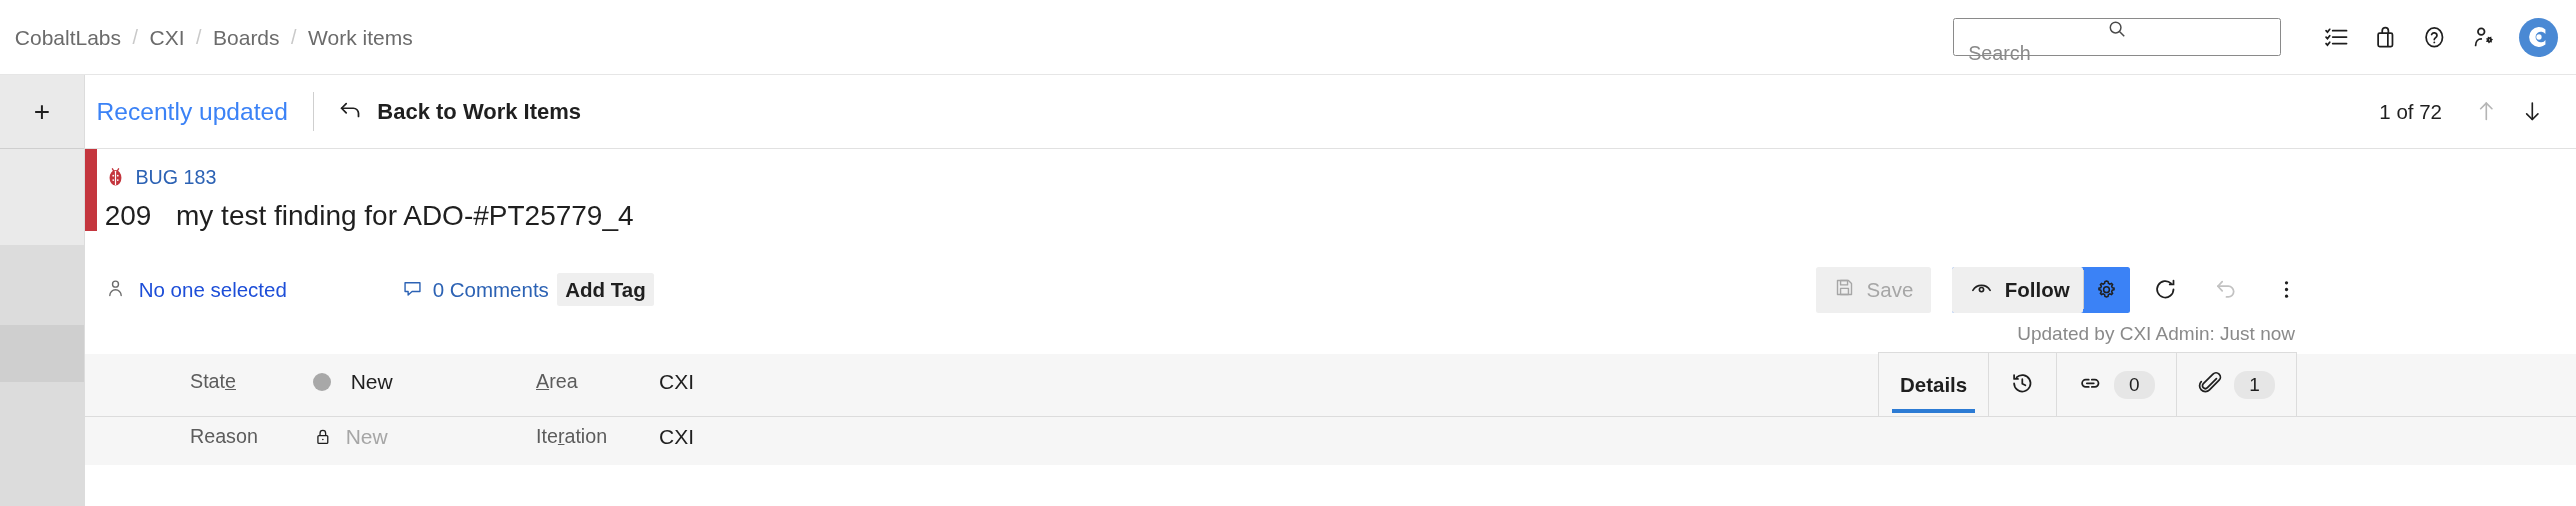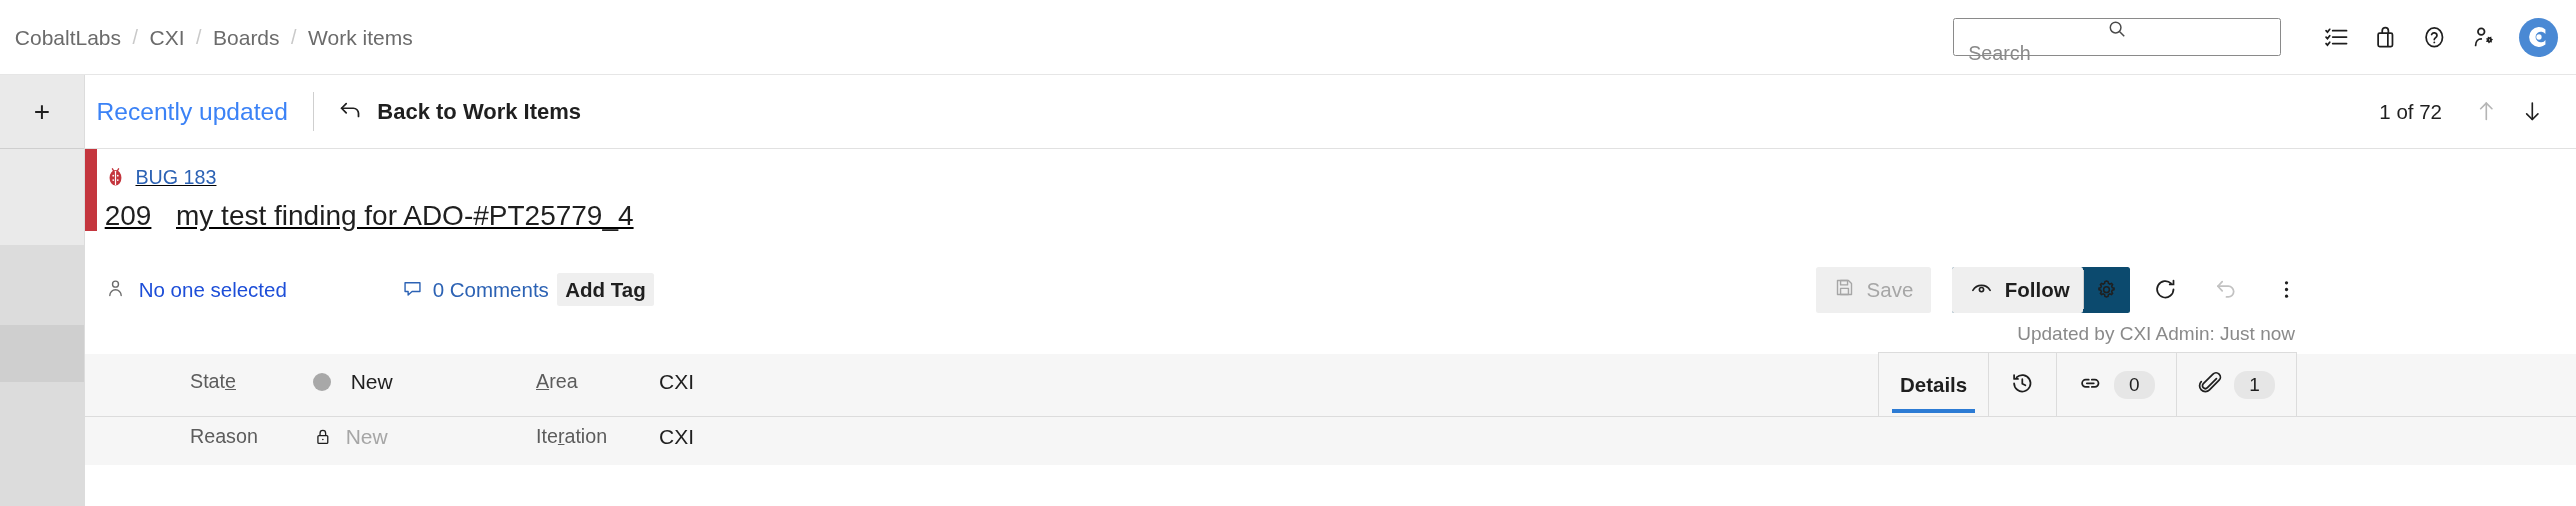--- a/index.html
+++ b/index.html
@@ -89,21 +89,20 @@
   .pager-count { font-size: 20.5px; color: #1f1f1f; margin-right: 21px; white-space: nowrap; }
   .pager-btn {
     width: 46px; height: 46px; display: flex; align-items: center;
     justify-content: center; cursor: pointer;
   }
 
   
   .wi {
     position: absolute; left: 85px; top: 149px; width: 2233px; height: 357px;
     background: #ffffff;
-    text-decoration: underline;
   }
   .wi-accent {
     position: absolute; left: 0; top: 0; width: 11.5px; height: 82px;
     background: #c4363e;
   }
   .wi-head { padding: 14.8px 0 0 19.7px; }
   .wi-type-row { display: flex; align-items: center; gap: 9.8px; height: 28px; }
   .wi-type-link {
     font-size: 19.7px; color: #2c62b4; cursor: pointer; white-space: nowrap;
   }
@@ -131,21 +130,21 @@
   }
 
   .actions { margin-left: auto; display: flex; align-items: center; padding-right: 7px; }
   .btn {
     height: 46px; display: flex; align-items: center; gap: 11.5px;
     padding: 0 18px; border-radius: 2.5px; cursor: pointer;
     font-size: 20.5px; background: #efefef;
   }
   .btn.save { color: #a6a6a6; margin-right: 21px; }
   .btn.follow { color: #1f1f1f; font-weight: bold; padding-right: 13px; }
-  .follow-group { display: flex; align-items: center; background: #0c4a6e; border-radius: 2.5px; }
+  .follow-group { display: flex; align-items: center; background: #3b82f6; border-radius: 2.5px; }
   .follow-div { width: 0.8px; height: 39px; background: #cfcfcf; }
   .gear-btn {
     width: 46px; height: 46px; display: flex; align-items: center;
     justify-content: center; cursor: pointer;
   }
   .act-icon {
     width: 49px; height: 46px; display: flex; align-items: center;
     justify-content: center; cursor: pointer; margin-left: 11.5px;
   }
 

